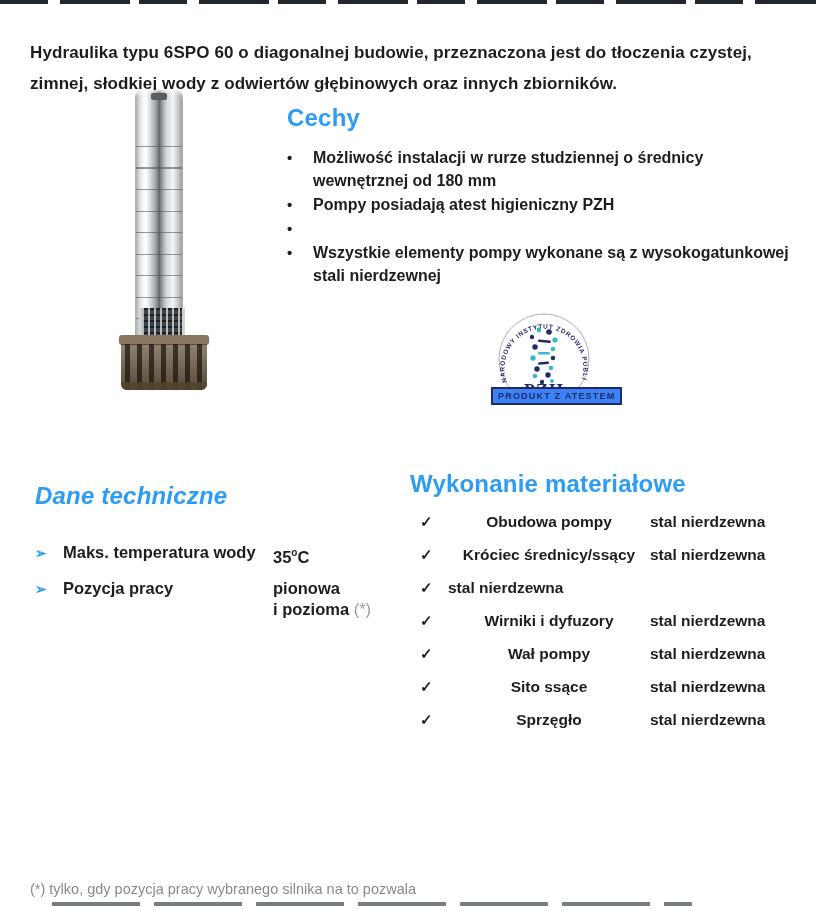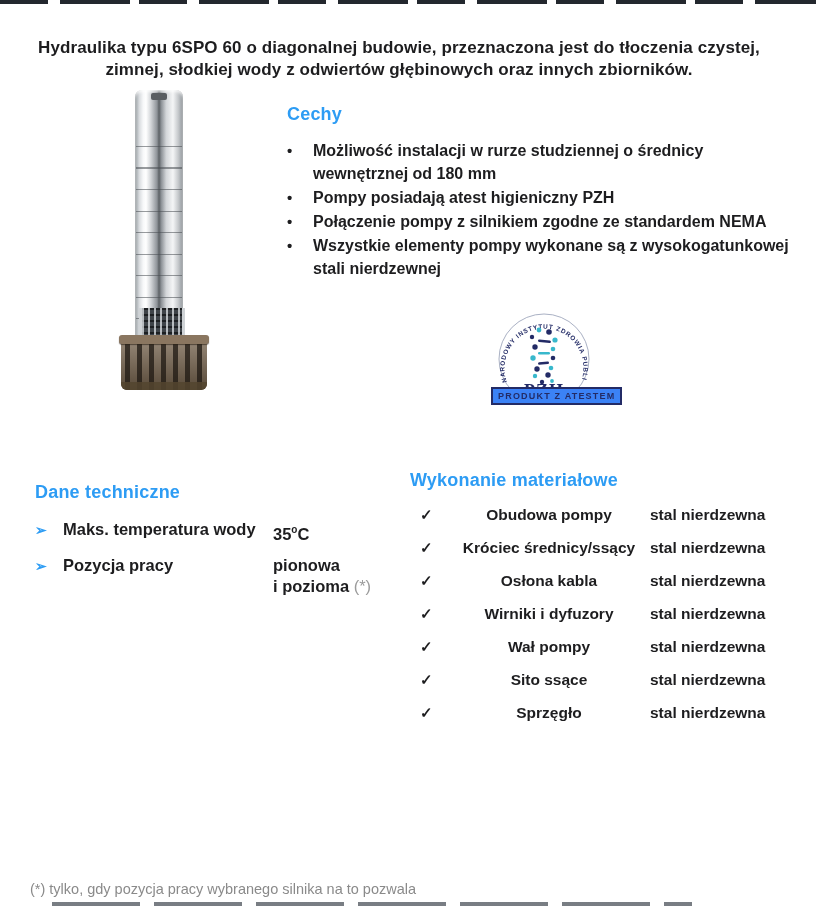--- a/index.html
+++ b/index.html
@@ -14,22 +14,22 @@
     position:absolute;left:0;top:0;width:816px;height:4px;
     background:repeating-linear-gradient(90deg,#23282e 0 48px,transparent 48px 60px,
       #23282e 60px 130px,transparent 130px 139px);
   }
   .bottom-crop{
     position:absolute;left:52px;top:902px;width:640px;height:4px;opacity:.75;
     background:repeating-linear-gradient(90deg,#4c525a 0 88px,transparent 88px 102px);
   }
   
   .intro{
-    position:absolute;left:16px;top:20px;width:766px;
-    font-size:17px;font-weight:bold;line-height:22px;letter-spacing:.1px;text-align:center;
+    position:absolute;left:30px;top:20px;width:766px;
+    font-size:17px;font-weight:bold;line-height:31px;letter-spacing:.1px;
   }
   
   .pump{position:absolute;left:113px;top:88px;width:100px;height:306px;}
   .pump-cyl{
     position:absolute;left:22px;top:2px;width:48px;height:254px;
     border-radius:7px 7px 2px 2px;
     background:linear-gradient(90deg,#989ea3 0,#d9dcdf 9%,#f7f8f9 17%,#ffffff 23%,
       #d3d6d9 33%,#8e9398 46%,#5c6165 50%,#8e9398 55%,#d3d6d9 65%,#f4f5f6 79%,
       #c6c9cc 90%,#8f959a 100%);
     box-shadow:inset 0 2px 3px rgba(255,255,255,.8), inset 0 -2px 3px rgba(60,65,70,.4);
@@ -60,37 +60,37 @@
   .pump-base::before{
     content:"";position:absolute;left:-2px;right:-2px;top:-3px;height:9px;
     background:#8a7660;border-radius:3px;
     box-shadow:0 1px 1px rgba(40,30,20,.6);
   }
   .pump-base::after{
     content:"";position:absolute;left:0;right:0;bottom:0;height:8px;
     background:#54452f;border-radius:0 0 6px 6px;opacity:.85;
   }
   
-  .h-blue{font-size:18px;font-weight:bold;color:#2d9cf4;letter-spacing:.2px;}
+  .h-blue{font-size:24px;font-weight:bold;color:#2d9cf4;letter-spacing:.2px;}
   
   .features{position:absolute;left:287px;top:104px;width:512px;}
   .features .h-blue{margin:0 0 14px 0;}
   .feat-item{display:flex;font-size:16px;font-weight:bold;line-height:23px;margin-bottom:1px;}
   .feat-item .dot{width:26px;flex:0 0 26px;font-size:15px;}
   
   .logo{position:absolute;left:488px;top:311px;width:112px;height:98px;}
   .logo svg{position:absolute;left:6px;top:0;}
   .logo-badge{
     position:absolute;left:3px;top:76px;z-index:2;background:#3b82f6;
     border:2px solid #232b66;padding:2px 5px;white-space:nowrap;
     font-size:9px;font-weight:bold;letter-spacing:1.2px;color:#232b66;
   }
   
   .tech{position:absolute;left:35px;top:482px;width:370px;}
-  .tech .h-blue{margin:0 0 16px 0;}
+  .tech .h-blue{margin:0 0 32px 0;font-style:italic;}
   .tech-row{display:flex;margin-bottom:10px;font-size:16.5px;font-weight:bold;line-height:21px;}
   .tech-row .arrow{flex:0 0 28px;color:#2d9cf4;font-size:14px;padding-top:1px;}
   .tech-row .t-label{flex:0 0 210px;}
   .tech-row .t-value{flex:1;}
   .tech sup{font-size:10px;}
   .note{color:#9b9b9b;font-weight:normal;}
   
   .mats{position:absolute;left:410px;top:470px;width:390px;}
   .mats .h-blue{margin:0 0 13px 0;}
   .mat-row{display:flex;align-items:baseline;margin-bottom:11px;font-size:15.5px;font-weight:bold;line-height:22px;}
@@ -124,21 +124,20 @@
     <div class="feat-item">
       <span class="dot">•</span>
       <span>Możliwość instalacji w rurze studziennej o średnicy wewnętrznej od 180 mm</span>
     </div>
     <div class="feat-item">
       <span class="dot">•</span>
       <span>Pompy posiadają atest higieniczny PZH</span>
     </div>
     <div class="feat-item">
       <span class="dot">•</span>
-      <span>Połączenie pompy z silnikiem zgodne ze standardem NEMA</span>
     </div>
     <div class="feat-item">
       <span class="dot">•</span>
       <span>Wszystkie elementy pompy wykonane są z wysokogatunkowej stali nierdzewnej</span>
     </div>
   </div>
 
   <div class="logo">
     <svg width="100" height="100" viewBox="0 0 100 100">
       <circle cx="50" cy="48" r="45" fill="none" stroke="#aab1c4" stroke-width="1"></circle>
@@ -198,21 +197,20 @@
       <span class="part">Obudowa pompy</span>
       <span class="mat">stal nierdzewna</span>
     </div>
     <div class="mat-row">
       <span class="check">✓</span>
       <span class="part">Króciec średnicy/ssący</span>
       <span class="mat">stal nierdzewna</span>
     </div>
     <div class="mat-row">
       <span class="check">✓</span>
-      <span class="part">Osłona kabla</span>
       <span class="mat">stal nierdzewna</span>
     </div>
     <div class="mat-row">
       <span class="check">✓</span>
       <span class="part">Wirniki i dyfuzory</span>
       <span class="mat">stal nierdzewna</span>
     </div>
     <div class="mat-row">
       <span class="check">✓</span>
       <span class="part">Wał pompy</span>

